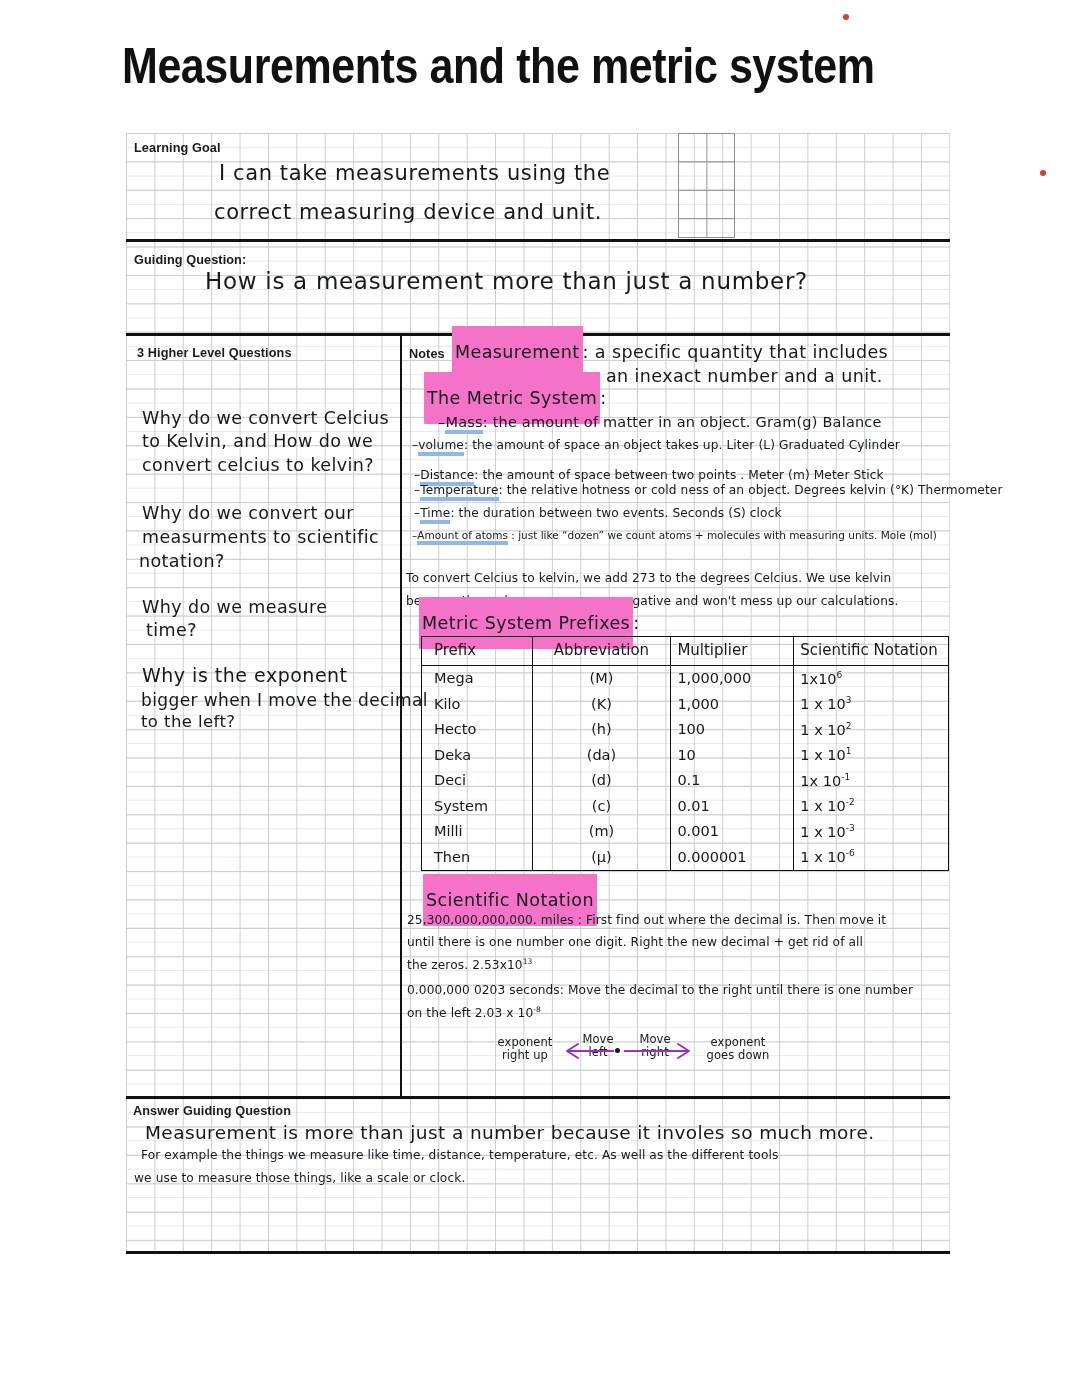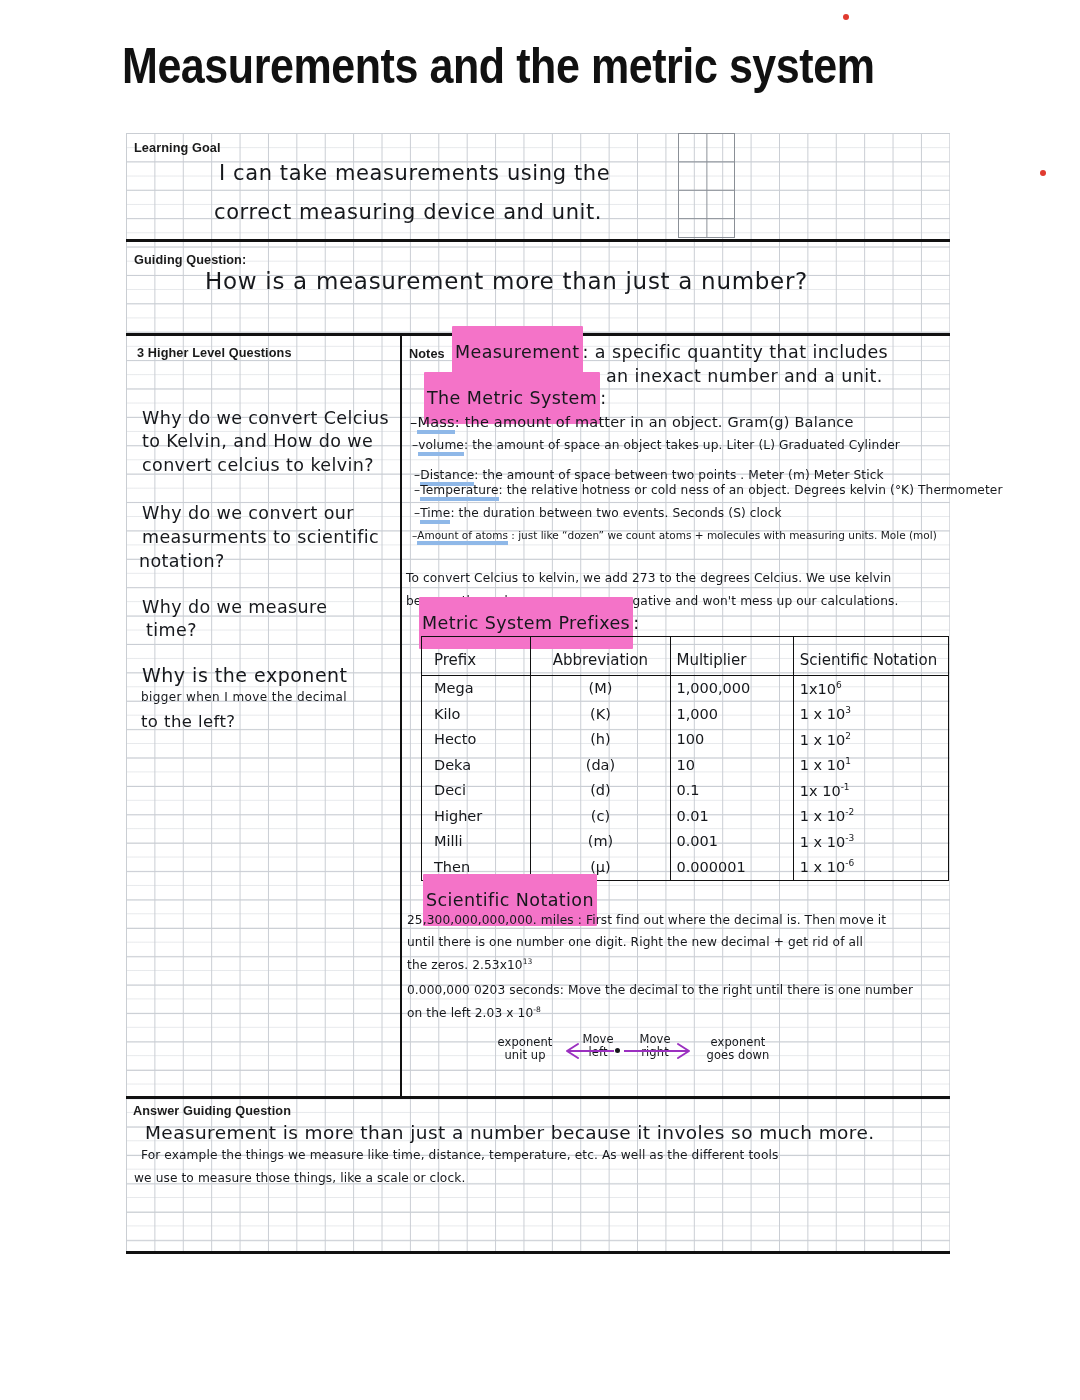--- a/index.html
+++ b/index.html
@@ -64,21 +64,21 @@
   }
 
   
   .hw{
     position:absolute;
     font-family:"DejaVu Sans",sans-serif;
     color:#16181c;white-space:nowrap;
   }
   .hw-lg{font-size:21px;letter-spacing:0.6px;}
   .hw-md{font-size:17.5px;letter-spacing:0.4px;}
-  .hw-sm{font-size:14.5px;letter-spacing:0.2px;}
+  .hw-sm{font-size:14.5px;letter-spacing:0.2px;padding-left:28px;}
   .hw-xs{font-size:12.2px;letter-spacing:0.1px;}
   .hw-xxs{font-size:10.5px;letter-spacing:0px;}
 
   
   .hl-pink{background:#f473c8;padding:16px 3px;border-radius:1px;}
   .hl-blue-u{
     border-bottom:4px solid #8fb8e8;
     padding-bottom:0px;
   }
 
@@ -88,21 +88,21 @@
   #prefix-table{
     position:absolute;left:421px;top:636px;width:528px;
     border-collapse:collapse;
   }
   #prefix-table td{
     font-family:"DejaVu Sans",sans-serif;
     font-size:14.5px;color:#16181c;
     padding:2.5px 6px;height:20.5px;vertical-align:middle;
   }
   #prefix-table tr.hdr td{
-    font-size:15px;padding-top:13px;padding-bottom:4px;
+    font-size:15px;padding-top:3px;padding-bottom:4px;
   }
   #prefix-table tr.hdr{ }
   .tb-top{border-top:1.6px solid #111;}
   .tb-bot{border-bottom:1.6px solid #111;}
   .tb-left{border-left:1.6px solid #111;}
   .tb-right{border-right:1.6px solid #111;}
   .col-prefix{width:104px;padding-left:12px !important;}
   .col-abbr{width:136px;text-align:center;}
   .col-mult{width:122px;}
   .col-sci{width:166px;}
@@ -148,21 +148,21 @@
 <div class="hw hw-md" style="left:142px;top:455px;">convert celcius to kelvin?</div>
 
 <div class="hw hw-md" style="left:142px;top:503px;">Why do we convert our</div>
 <div class="hw hw-md" style="left:142px;top:527px;">measurments to scientific</div>
 <div class="hw hw-md" style="left:139px;top:551px;text-align:right;">notation?</div>
 
 <div class="hw hw-md" style="left:142px;top:597px;">Why do we measure</div>
 <div class="hw hw-md" style="left:146px;top:620px;">time?</div>
 
 <div class="hw" style="left:142px;top:664px;font-size:19px;letter-spacing:0.5px;">Why is the exponent</div>
-<div class="hw hw-md" style="left:141px;top:690px;font-size:12px;">bigger when I move the decimal</div>
+<div class="hw hw-md" style="left:141px;top:690px;font-size:17px;">bigger when I move the decimal</div>
 <div class="hw hw-md" style="left:141px;top:712px;font-size:16.5px;">to the left?</div>
 
 <div class="plabel" style="left:409px;top:346px;">Notes</div>
 
 <div class="hw hw-md" style="left:452px;top:342px;">
   <span class="hl-pink">Measurement</span><span>: a specific quantity that includes</span>
 </div>
 <div class="hw hw-md" style="left:606px;top:366px;">an inexact number and a unit.</div>
 
 <div class="hw hw-md" style="left:424px;top:388px;">
@@ -227,21 +227,21 @@
     <td class="col-mult tb-left">10</td>
     <td class="col-sci tb-left tb-right"><span>1 x 10</span><sup>1</sup></td>
   </tr>
   <tr>
     <td class="col-prefix tb-left">Deci</td>
     <td class="col-abbr tb-left">(d)</td>
     <td class="col-mult tb-left">0.1</td>
     <td class="col-sci tb-left tb-right"><span>1x 10</span><sup>-1</sup></td>
   </tr>
   <tr>
-    <td class="col-prefix tb-left">Higher</td>
+    <td class="col-prefix tb-left">System</td>
     <td class="col-abbr tb-left">(c)</td>
     <td class="col-mult tb-left">0.01</td>
     <td class="col-sci tb-left tb-right"><span>1 x 10</span><sup>-2</sup></td>
   </tr>
   <tr>
     <td class="col-prefix tb-left">Milli</td>
     <td class="col-abbr tb-left">(m)</td>
     <td class="col-mult tb-left">0.001</td>
     <td class="col-sci tb-left tb-right"><span>1 x 10</span><sup>-3</sup></td>
   </tr>
@@ -265,21 +265,21 @@
 </div>
 
 <div class="hw hw-xs" style="left:407px;top:983px;">0.000,000 0203  seconds: Move the  decimal to the right until there is one number</div>
 <div class="hw hw-xs" style="left:407px;top:1005px;">
   <span>on the left    2.03 x 10</span><sup>-8</sup>
 </div>
 
 <div id="arrowdiag">
   <div class="adlabel" style="left:0px;top:6px;width:78px;">
     <span>exponent</span><br>
-    <span>unit up</span>
+    <span>right up</span>
   </div>
 
   <div class="adlabel" style="left:86px;top:3px;width:52px;">
     <span>Move</span><br>
     <span>left</span>
   </div>
 
   <div class="adlabel" style="left:142px;top:3px;width:54px;">
     <span>Move</span><br>
     <span>right</span>

